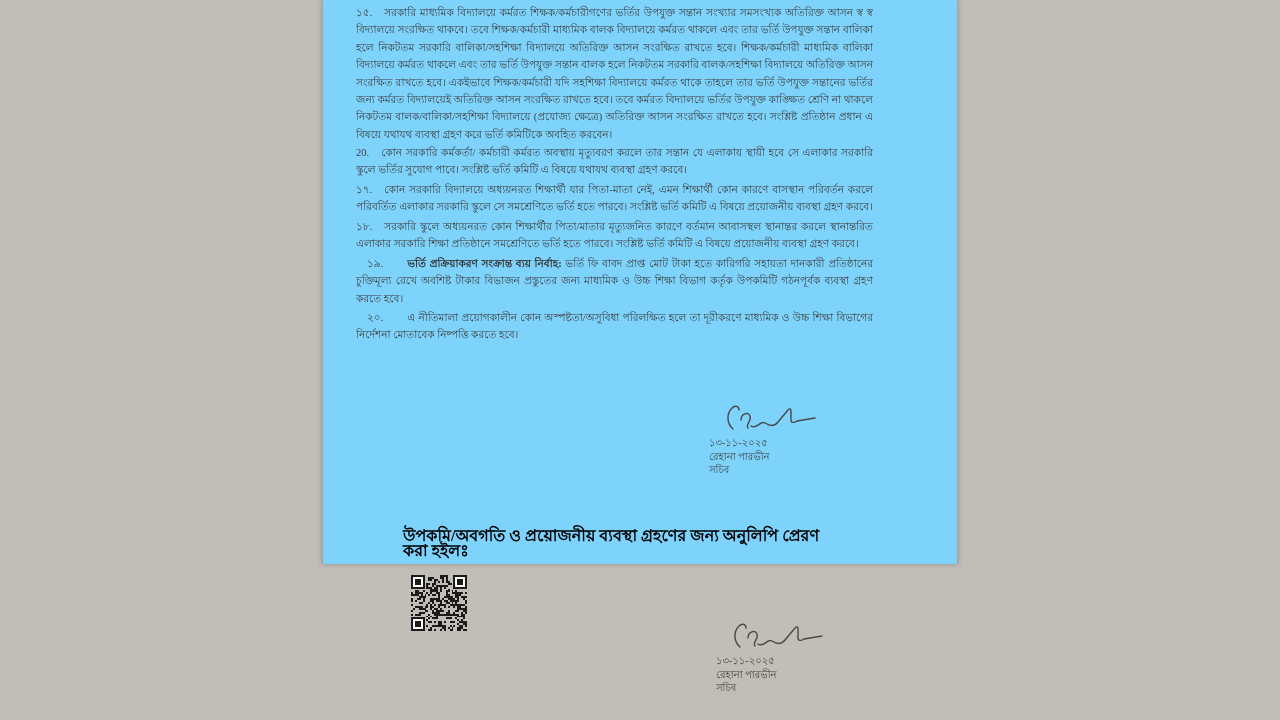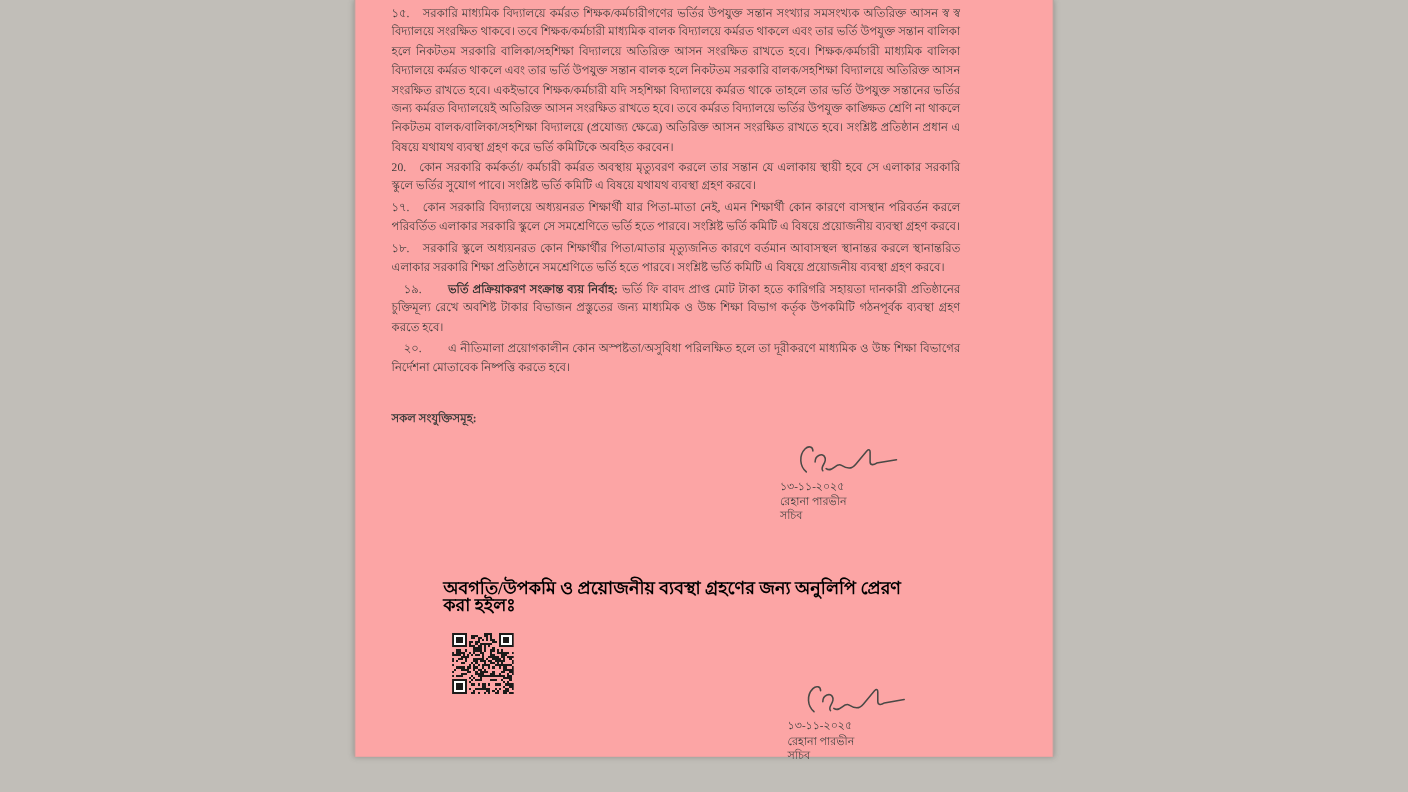--- a/index.html
+++ b/index.html
@@ -3,22 +3,22 @@
 <meta charset="utf-8">
 <style>
   html,body{margin:0;padding:0;}
   body{
     width:1280px;height:720px;overflow:hidden;
     background:#c1beb8;
     font-family:"Liberation Serif","DejaVu Serif",serif;
     position:relative;
   }
   .paper{
-    position:absolute;left:322px;top:0;width:634px;height:688px;
-    background:#fca5a5;
+    position:absolute;left:322px;top:0;width:634px;height:564px;
+    background:#7dd3fc;
     border-left:1px solid #a9a6a0;border-right:1px solid #a9a6a0;
     box-shadow:0 0 5px rgba(60,58,54,.35);
   }
   .content{
     position:absolute;left:33px;top:4px;width:517px;
     color:#3f3e3c;font-size:10.5px;line-height:17.4px;
   }
   .para{
     margin:0;text-align:justify;overflow:hidden;
   }
@@ -58,37 +58,36 @@
     <p class="para h-p2l"><span class="pnum">20.</span><span>কোন সরকারি কর্মকর্তা/ কর্মচারী কর্মরত অবস্থায় মৃত্যুবরণ করলে তার সন্তান যে এলাকায় স্থায়ী হবে সে এলাকার সরকারি স্কুলে ভর্তির সুযোগ পাবে। সংশ্লিষ্ট ভর্তি কমিটি এ বিষয়ে যথাযথ ব্যবস্থা গ্রহণ করবে।</span></p>
 
     <p class="para h-p2l"><span class="pnum">১৭.</span><span>কোন সরকারি বিদ্যালয়ে অধ্যয়নরত শিক্ষার্থী যার পিতা-মাতা নেই, এমন শিক্ষার্থী কোন কারণে বাসস্থান পরিবর্তন করলে পরিবর্তিত এলাকার সরকারি স্কুলে সে সমশ্রেণিতে ভর্তি হতে পারবে। সংশ্লিষ্ট ভর্তি কমিটি এ বিষয়ে প্রয়োজনীয় ব্যবস্থা গ্রহণ করবে।</span></p>
 
     <p class="para h-p2l"><span class="pnum">১৮.</span><span>সরকারি স্কুলে অধ্যয়নরত কোন শিক্ষার্থীর পিতা/মাতার মৃত্যুজনিত কারণে বর্তমান আবাসস্থল স্থানান্তর করলে স্থানান্তরিত এলাকার সরকারি শিক্ষা প্রতিষ্ঠানে সমশ্রেণিতে ভর্তি হতে পারবে। সংশ্লিষ্ট ভর্তি কমিটি এ বিষয়ে প্রয়োজনীয় ব্যবস্থা গ্রহণ করবে।</span></p>
 
     <p class="para h-p19"><span class="pnum pnum-wide">১৯.</span><span class="plead">ভর্তি প্রক্রিয়াকরণ সংক্রান্ত ব্যয় নির্বাহ:</span> <span>ভর্তি ফি বাবদ প্রাপ্ত মোট টাকা হতে কারিগরি সহায়তা দানকারী প্রতিষ্ঠানের চুক্তিমূল্য রেখে অবশিষ্ট টাকার বিভাজন প্রস্তুতের জন্য মাধ্যমিক ও উচ্চ শিক্ষা বিভাগ কর্তৃক উপকমিটি গঠনপূর্বক ব্যবস্থা গ্রহণ করতে হবে।</span></p>
 
     <p class="para h-p2l"><span class="pnum pnum-wide">২০.</span><span>এ নীতিমালা প্রয়োগকালীন কোন অস্পষ্টতা/অসুবিধা পরিলক্ষিত হলে তা দূরীকরণে মাধ্যমিক ও উচ্চ শিক্ষা বিভাগের নির্দেশনা মোতাবেক নিষ্পত্তি করতে হবে।</span></p>
 
-    <p class="attach-heading lower">সকল সংযুক্তিসমূহ:</p>
   </div>
 
   <div class="sig-block sig-1">
     <svg class="sig-scribble" width="110" height="32" viewBox="0 0 110 32">
       <g fill="none" stroke="#4a4946" stroke-width="1.4" stroke-linecap="round">
         <path d="M14,27 C8,22 7,12 13,6 C16,3 20,4 20,8"></path>
         <path d="M22,18 c0,-6 7,-9 9,-4 c2,5 -5,8 -2,12"></path>
         <path d="M32,24 c6,4 9,-6 14,-3 c5,3 9,4 13,-1 l10,-12 c2,-2 3,-1 3,1 l0,9 c0,3 3,3 6,1 l18,-3"></path>
       </g>
     </svg>
     <span class="sig-date">১৩-১১-২০২৫</span>
     <span class="sig-name">রেহানা পারভীন</span>
     <span class="sig-title">সচিব</span>
   </div>
 
-  <p class="dist-heading">অবগতি/উপকমি ও প্রয়োজনীয় ব্যবস্থা গ্রহণের জন্য অনুলিপি প্রেরণ করা হইলঃ</p>
+  <p class="dist-heading">উপকমি/অবগতি ও প্রয়োজনীয় ব্যবস্থা গ্রহণের জন্য অনুলিপি প্রেরণ করা হইলঃ</p>
 
   <div class="qr">
     <svg id="qr-svg" viewBox="0 0 29 29" shape-rendering="crispEdges">
         <rect x="15" y="0" width="1" height="1" fill="#1c1b1a"></rect>
         <rect x="16" y="0" width="1" height="1" fill="#1c1b1a"></rect>
         <rect x="17" y="0" width="1" height="1" fill="#1c1b1a"></rect>
         <rect x="18" y="0" width="1" height="1" fill="#1c1b1a"></rect>
         <rect x="9" y="1" width="1" height="1" fill="#1c1b1a"></rect>
         <rect x="10" y="1" width="1" height="1" fill="#1c1b1a"></rect>
         <rect x="11" y="1" width="1" height="1" fill="#1c1b1a"></rect>

